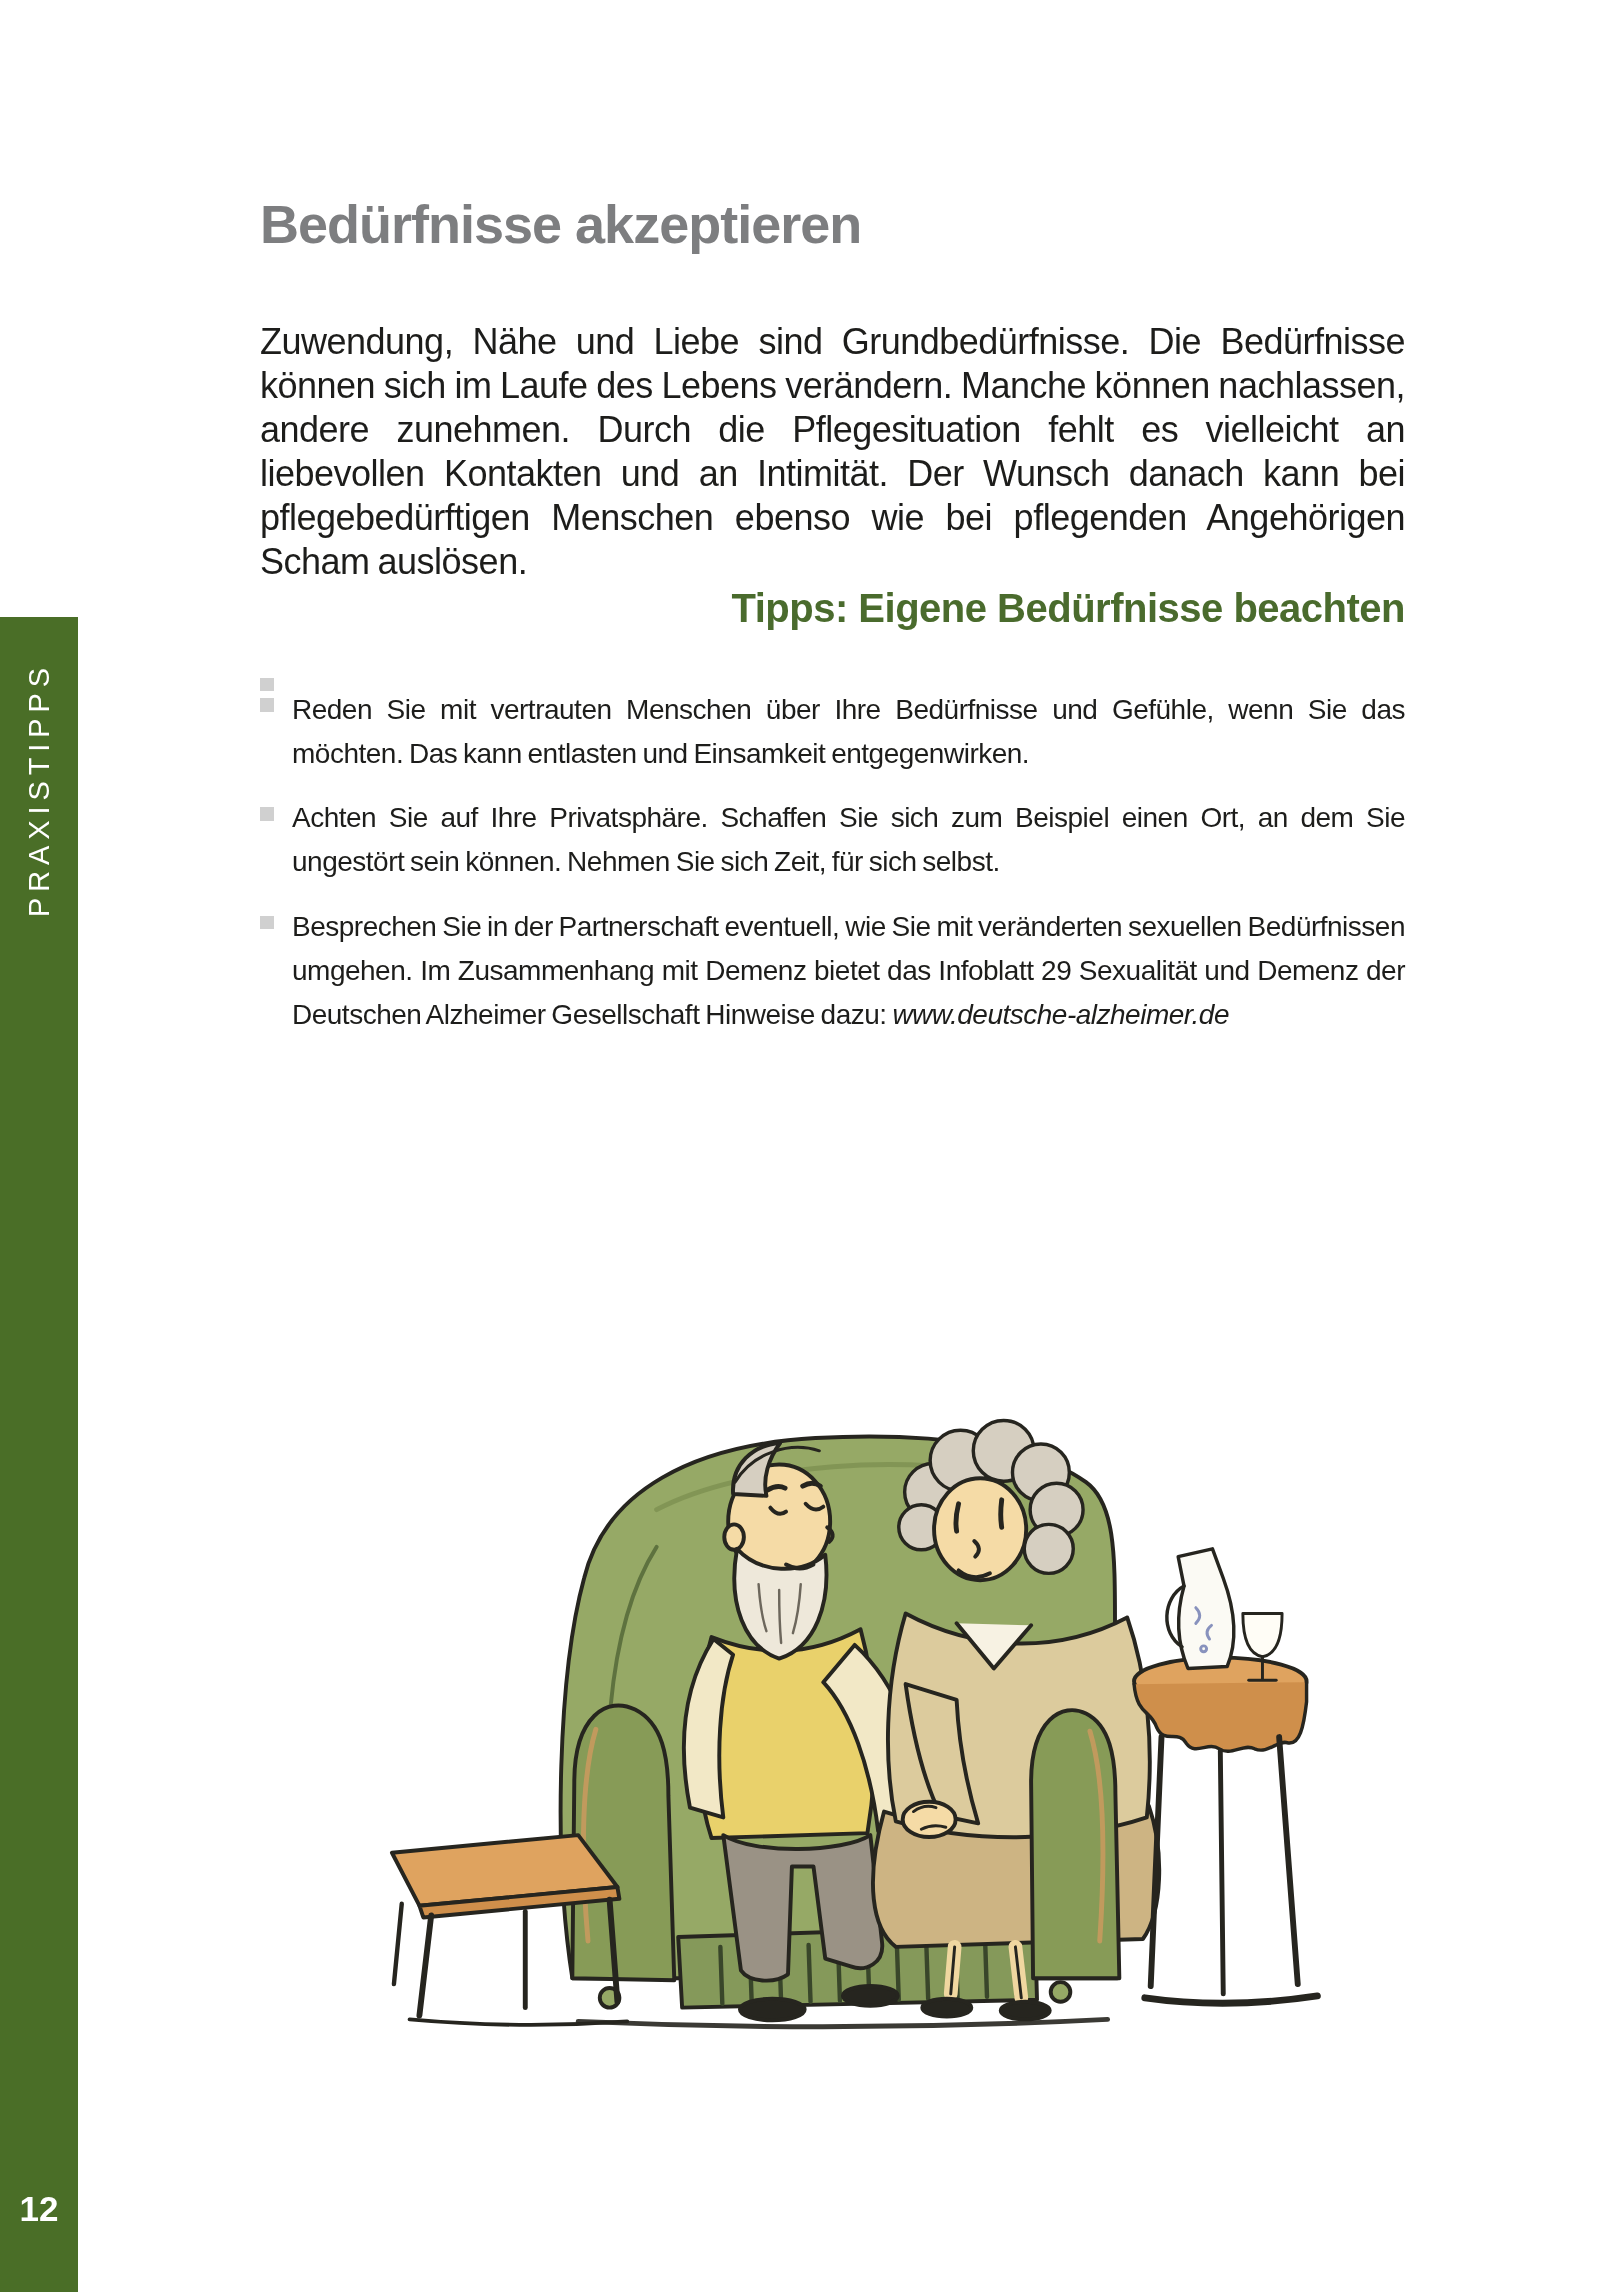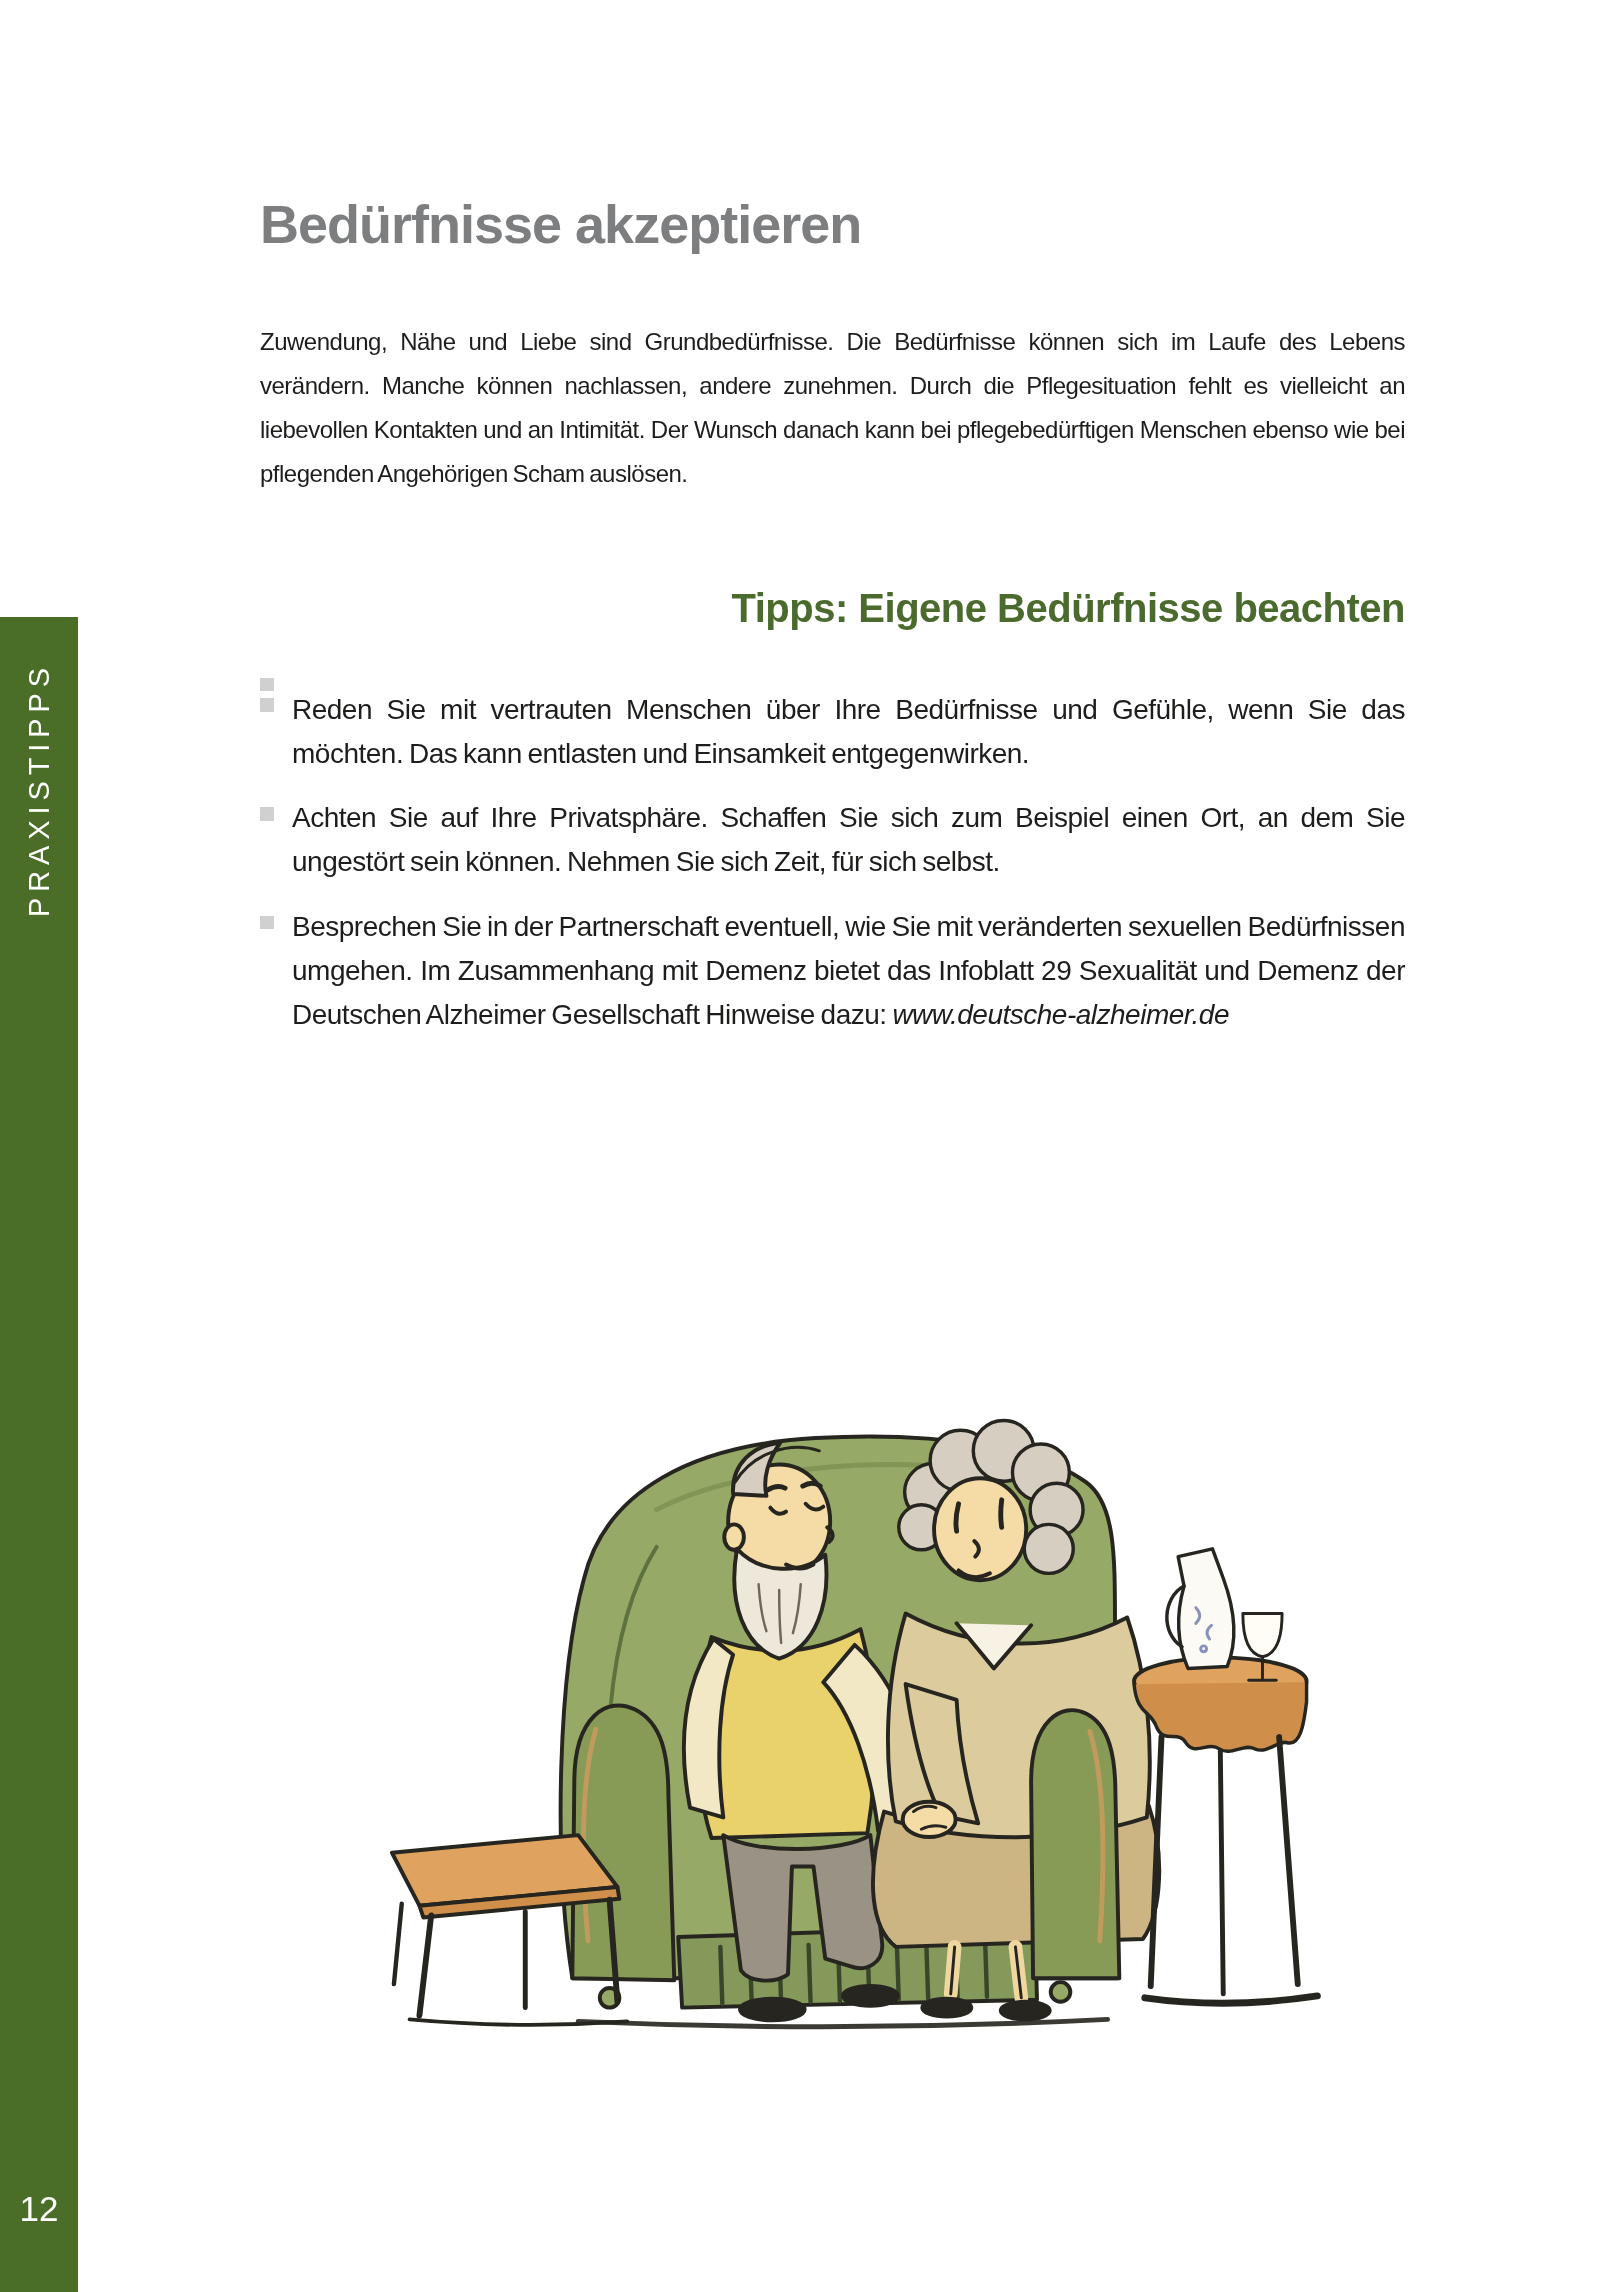--- a/index.html
+++ b/index.html
@@ -33,21 +33,21 @@
     font-weight: 400;
     white-space: nowrap;
   }
   .page-number {
     position: absolute;
     bottom: 63px; left: 0;
     width: 78px;
     text-align: center;
     color: #ffffff;
     font-size: 35px;
-    font-weight: 400;
+    font-weight: 700;
   }
   
   .content {
     position: absolute;
     left: 260px; top: 0;
     width: 1145px; height: 2244px;
   }
   .title {
     position: absolute;
     top: 197px; left: 0; right: 0;
@@ -55,21 +55,21 @@
     font-size: 54px;
     line-height: 1;
     font-weight: 700;
     letter-spacing: -1px;
     color: #7d7e80;
   }
   .intro {
     position: absolute;
     top: 320px; left: 0; right: 0;
     margin: 0;
-    font-size: 24px;
+    font-size: 36px;
     line-height: 44px;
     letter-spacing: -0.5px;
     word-spacing: -1.5px;
     text-align: justify;
     hyphens: none;
   }
   .section-heading {
     position: absolute;
     top: 588px; left: 0; right: 0;
     margin: 0;

